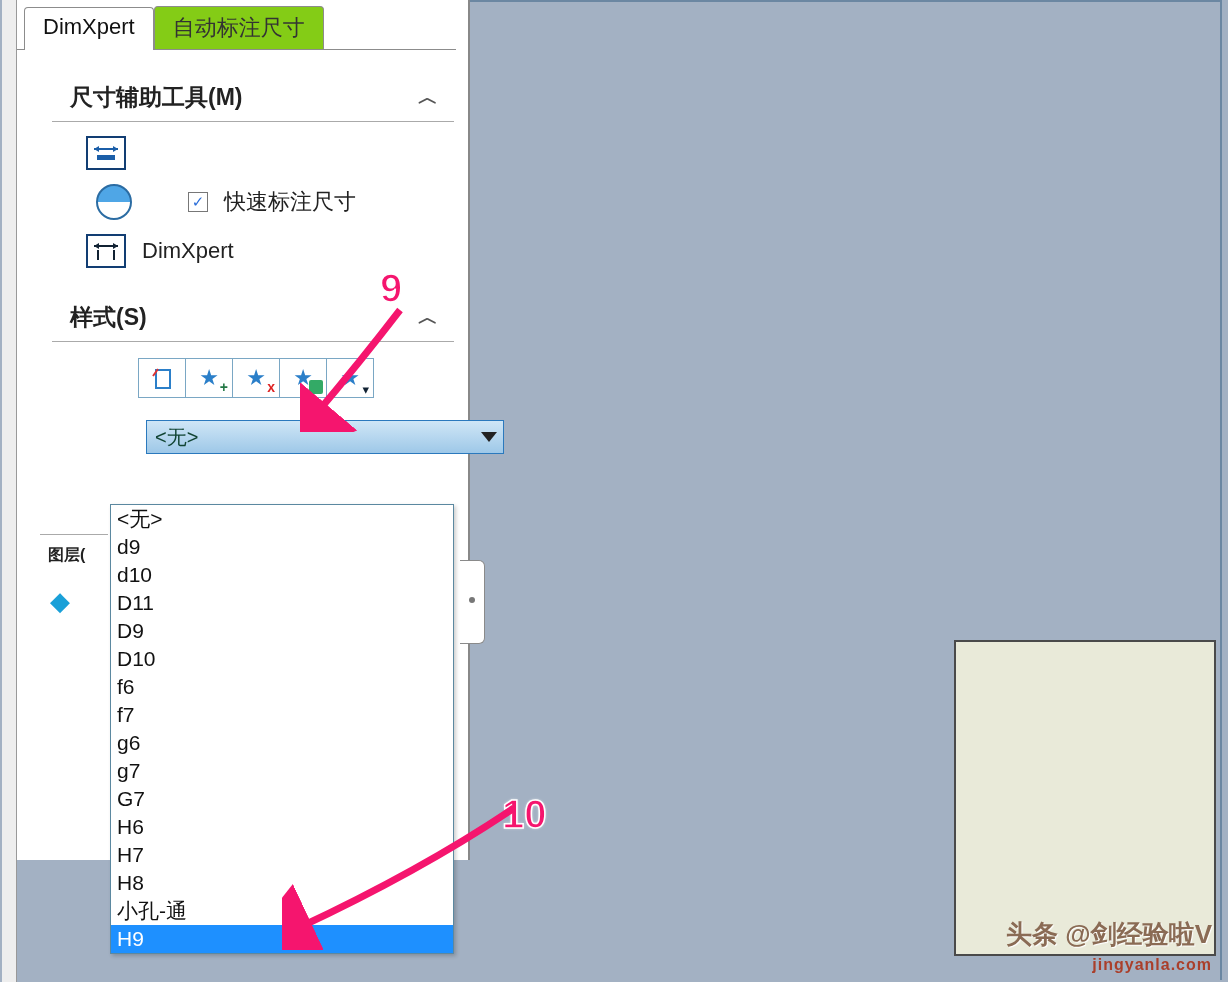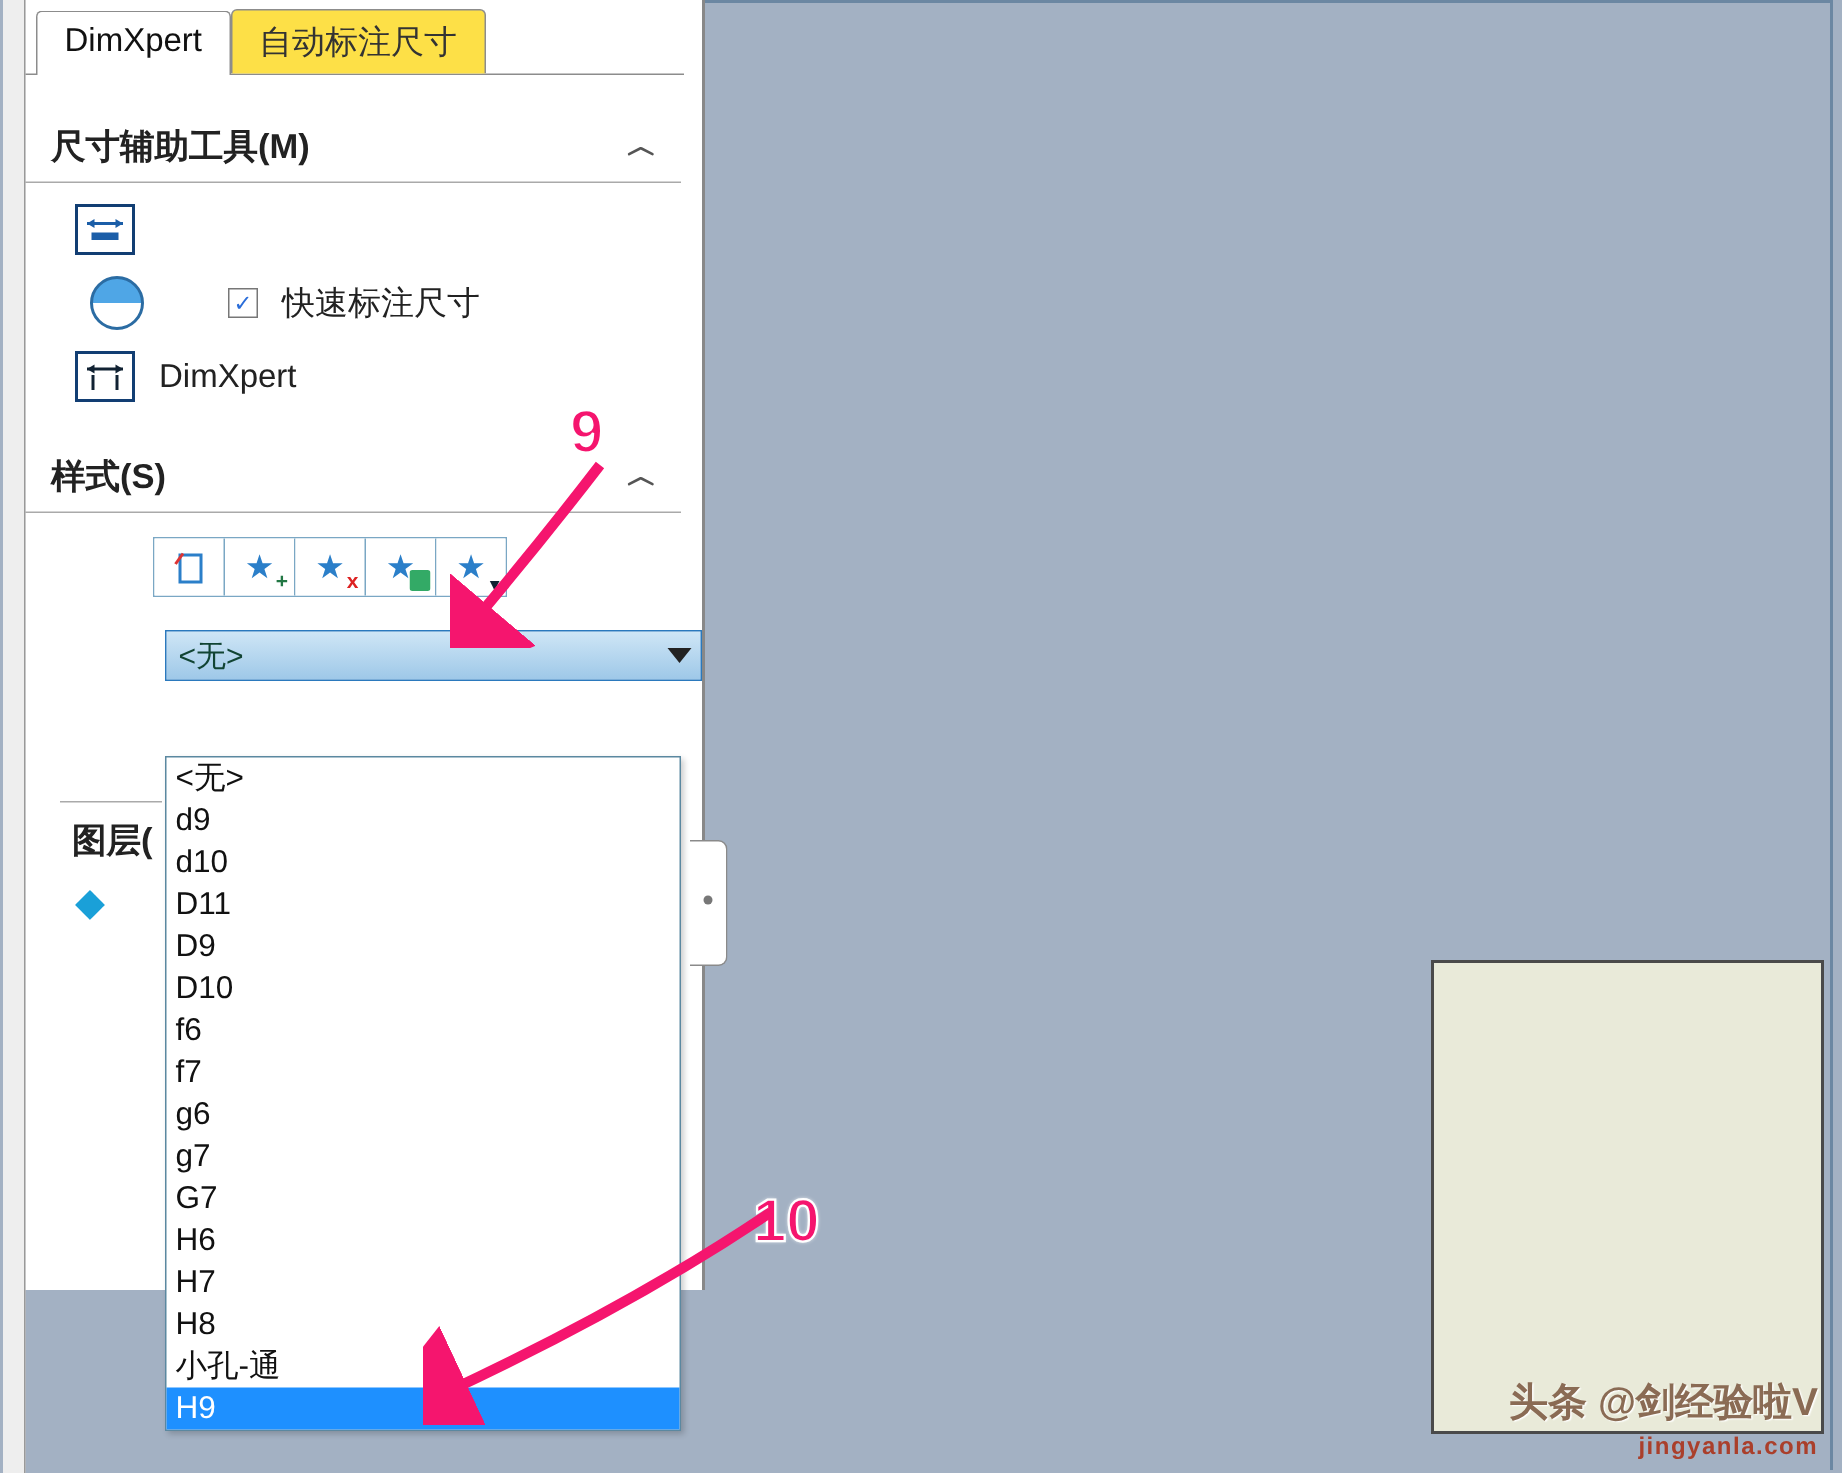--- a/index.html
+++ b/index.html
@@ -1,43 +1,43 @@
 <!DOCTYPE html>
 <html><head>
 <meta charset="utf-8">
 <style>
   html,body{margin:0;padding:0;width:1228px;height:982px;font-family:"Microsoft YaHei","Segoe UI",Arial,sans-serif;background:#a3b1c3;overflow:hidden;}
   .panel{position:absolute;left:2px;top:0;width:466px;height:860px;background:#fff;border-right:2px solid #888;}
   .left-strip{position:absolute;left:0;top:0;width:14px;height:982px;background:#eee;border-right:1px solid #999;}
   .tabs{display:flex;margin:6px 0 0 22px;}
-  .tab{padding:6px 18px;font-size:22px;border:1px solid #8c8c8c;border-bottom:none;border-top-left-radius:4px;border-top-right-radius:4px;margin-right:0;background:#fde047;color:#333;}
+  .tab{padding:6px 18px;font-size:22px;border:1px solid #8c8c8c;border-bottom:none;border-top-left-radius:4px;border-top-right-radius:4px;margin-right:0;background:#84cc16;color:#333;}
   .tab.active{background:#fff;color:#111;position:relative;top:1px;}
   .tab-underline{margin:0 0 0 14px;border-top:1px solid #8c8c8c;width:440px;}
-  .section{margin:28px 14px 0 14px;}
+  .section{margin:28px 14px 0 14px;padding-left:36px;}
   .sec-head{display:flex;align-items:center;justify-content:space-between;border-bottom:1px solid #aaa;padding:4px 6px 8px 18px;font-size:23px;font-weight:bold;color:#222;}
   .chev{font-size:20px;color:#555;padding-right:10px;}
   .row{display:flex;align-items:center;margin:14px 0 0 34px;font-size:22px;color:#222;}
   .icon-box{width:36px;height:30px;border:2px solid #123e73;display:flex;align-items:center;justify-content:center;margin-right:16px;background:#fff;}
   .icon-box svg{display:block;}
   .row .hl{background:#e8e8e8;}
   .check-wrap{width:18px;height:18px;border:1px solid #777;margin:0 8px 0 46px;display:flex;align-items:center;justify-content:center;font-size:15px;color:#2a6dd9;background:#fff;}
   .row.checkbox{margin-left:0;}
   .half-circ{width:32px;height:32px;border-radius:50%;background:linear-gradient(#4fa6e6 0 50%,#fff 50% 100%);border:2px solid #2b6ca3;margin-right:10px;margin-left:44px;}
   .style-btns{display:flex;margin:16px 0 0 86px;border:1px solid #7aa7c4;width:fit-content;}
   .sbtn{width:46px;height:38px;display:flex;align-items:center;justify-content:center;border-right:1px solid #7aa7c4;position:relative;background:#fff;}
   .sbtn:last-child{border-right:none;}
   .star{font-size:22px;color:#2b7fc9;}
   .small-x{position:absolute;right:4px;bottom:2px;font-size:14px;font-weight:bold;color:#d22;}
   .small-p{position:absolute;right:4px;bottom:2px;font-size:14px;font-weight:bold;color:#274;}
   .dropdown{margin:22px 0 0 94px;width:342px;height:32px;border:1px solid #2b79bd;background:linear-gradient(#cfe6f6,#9ec8e8);display:flex;align-items:center;justify-content:space-between;padding:0 6px 0 8px;font-size:20px;color:#143;}
   .dd-arrow{width:0;height:0;border-left:8px solid transparent;border-right:8px solid transparent;border-top:10px solid #222;}
   .dd-list{position:absolute;left:108px;top:504px;width:342px;background:#fff;border:1px solid #5b88a0;box-shadow:2px 2px 4px rgba(0,0,0,.2);z-index:5;}
   .dd-item{padding:0 6px;font-size:21px;line-height:28px;color:#111;}
   .dd-item.sel{background:#1e90ff;color:#fff;}
-  .layer-label{position:absolute;left:46px;top:545px;font-size:23px;font-weight:bold;color:#222;}
+  .layer-label{position:absolute;left:46px;top:545px;font-size:16px;font-weight:bold;color:#222;}
   .layer-icon{position:absolute;left:48px;top:586px;font-size:26px;color:#1aa0d8;}
   .layer-line{position:absolute;left:38px;top:534px;width:68px;border-top:1px solid #aaa;}
   .viewport{position:absolute;left:470px;top:0;right:0;bottom:0;}
   .border-frame{position:absolute;left:0;top:0;right:6px;height:980px;border-right:2px solid #6b87a2;border-top:2px solid #6b87a2;box-sizing:border-box;}
   .mini-panel{position:absolute;right:12px;bottom:26px;width:258px;height:312px;background:#e9ead9;border:2px solid #4a4a4a;}
   .tab-notch{position:absolute;left:460px;top:560px;width:24px;height:82px;background:#fff;border:1px solid #8a8a8a;border-left:none;border-radius:0 6px 6px 0;}
   .notch-dot{position:absolute;left:9px;top:36px;width:6px;height:6px;border-radius:50%;background:#777;}
   .callout{position:absolute;font-size:40px;font-weight:900;color:#f5156e;-webkit-text-stroke:1.5px #fff;text-shadow:0 0 3px #fff;}
   .arrow9{position:absolute;left:300px;top:302px;z-index:3;}
   .arrow10{position:absolute;left:282px;top:800px;z-index:6;}

